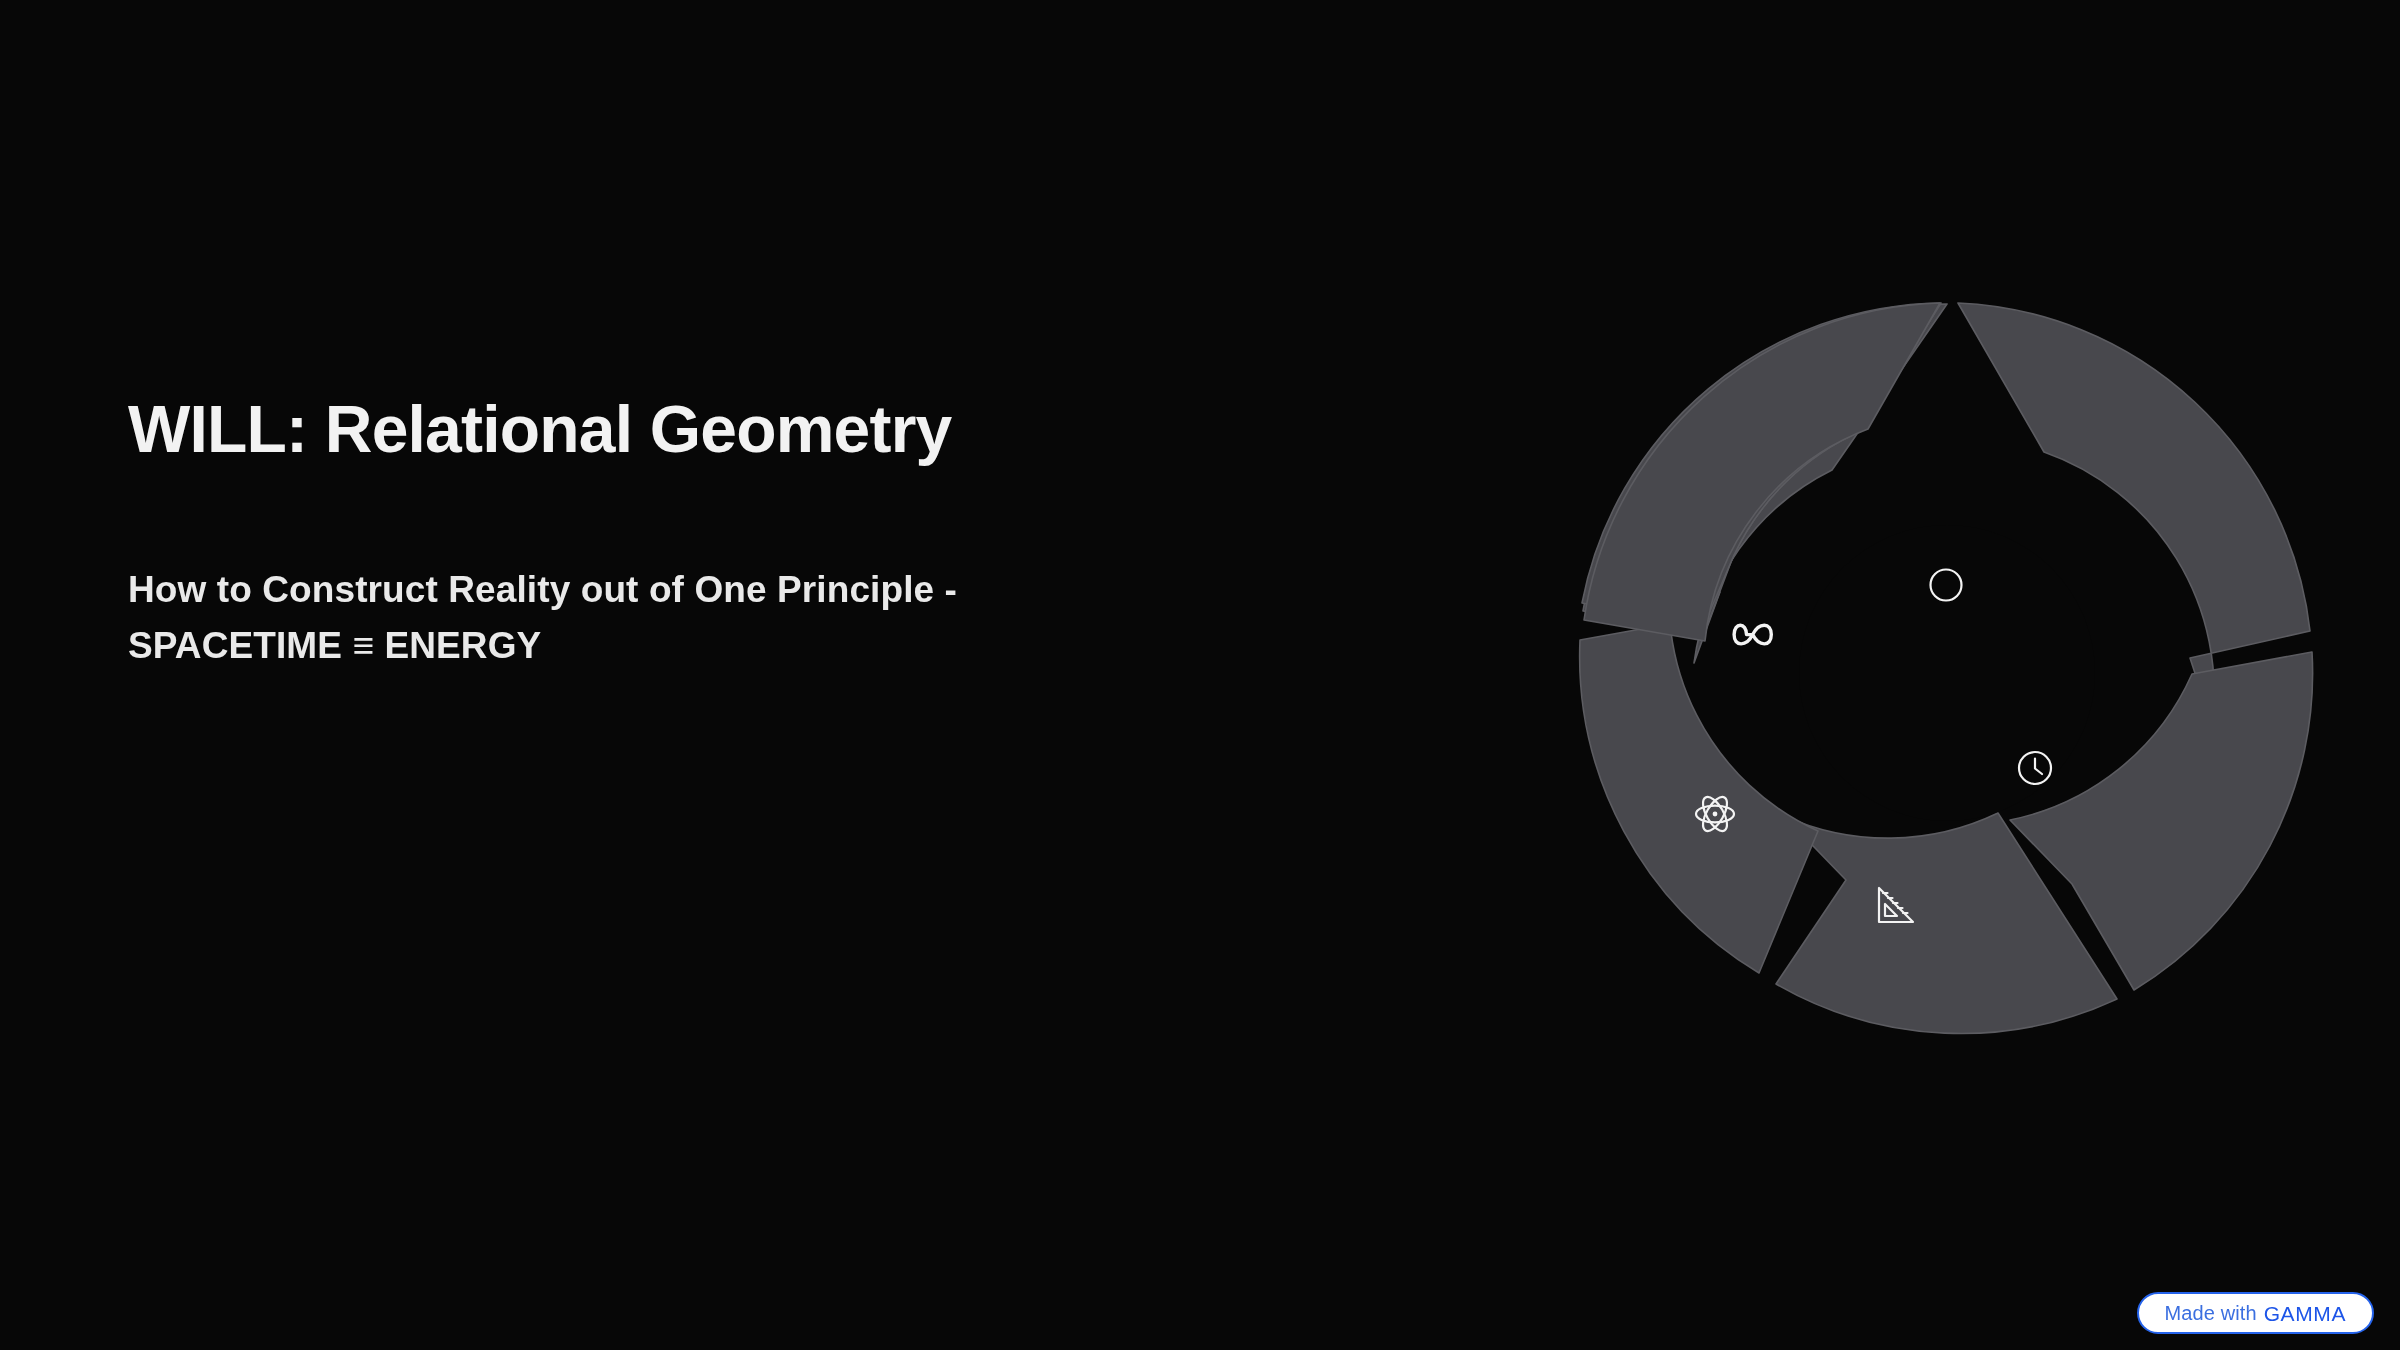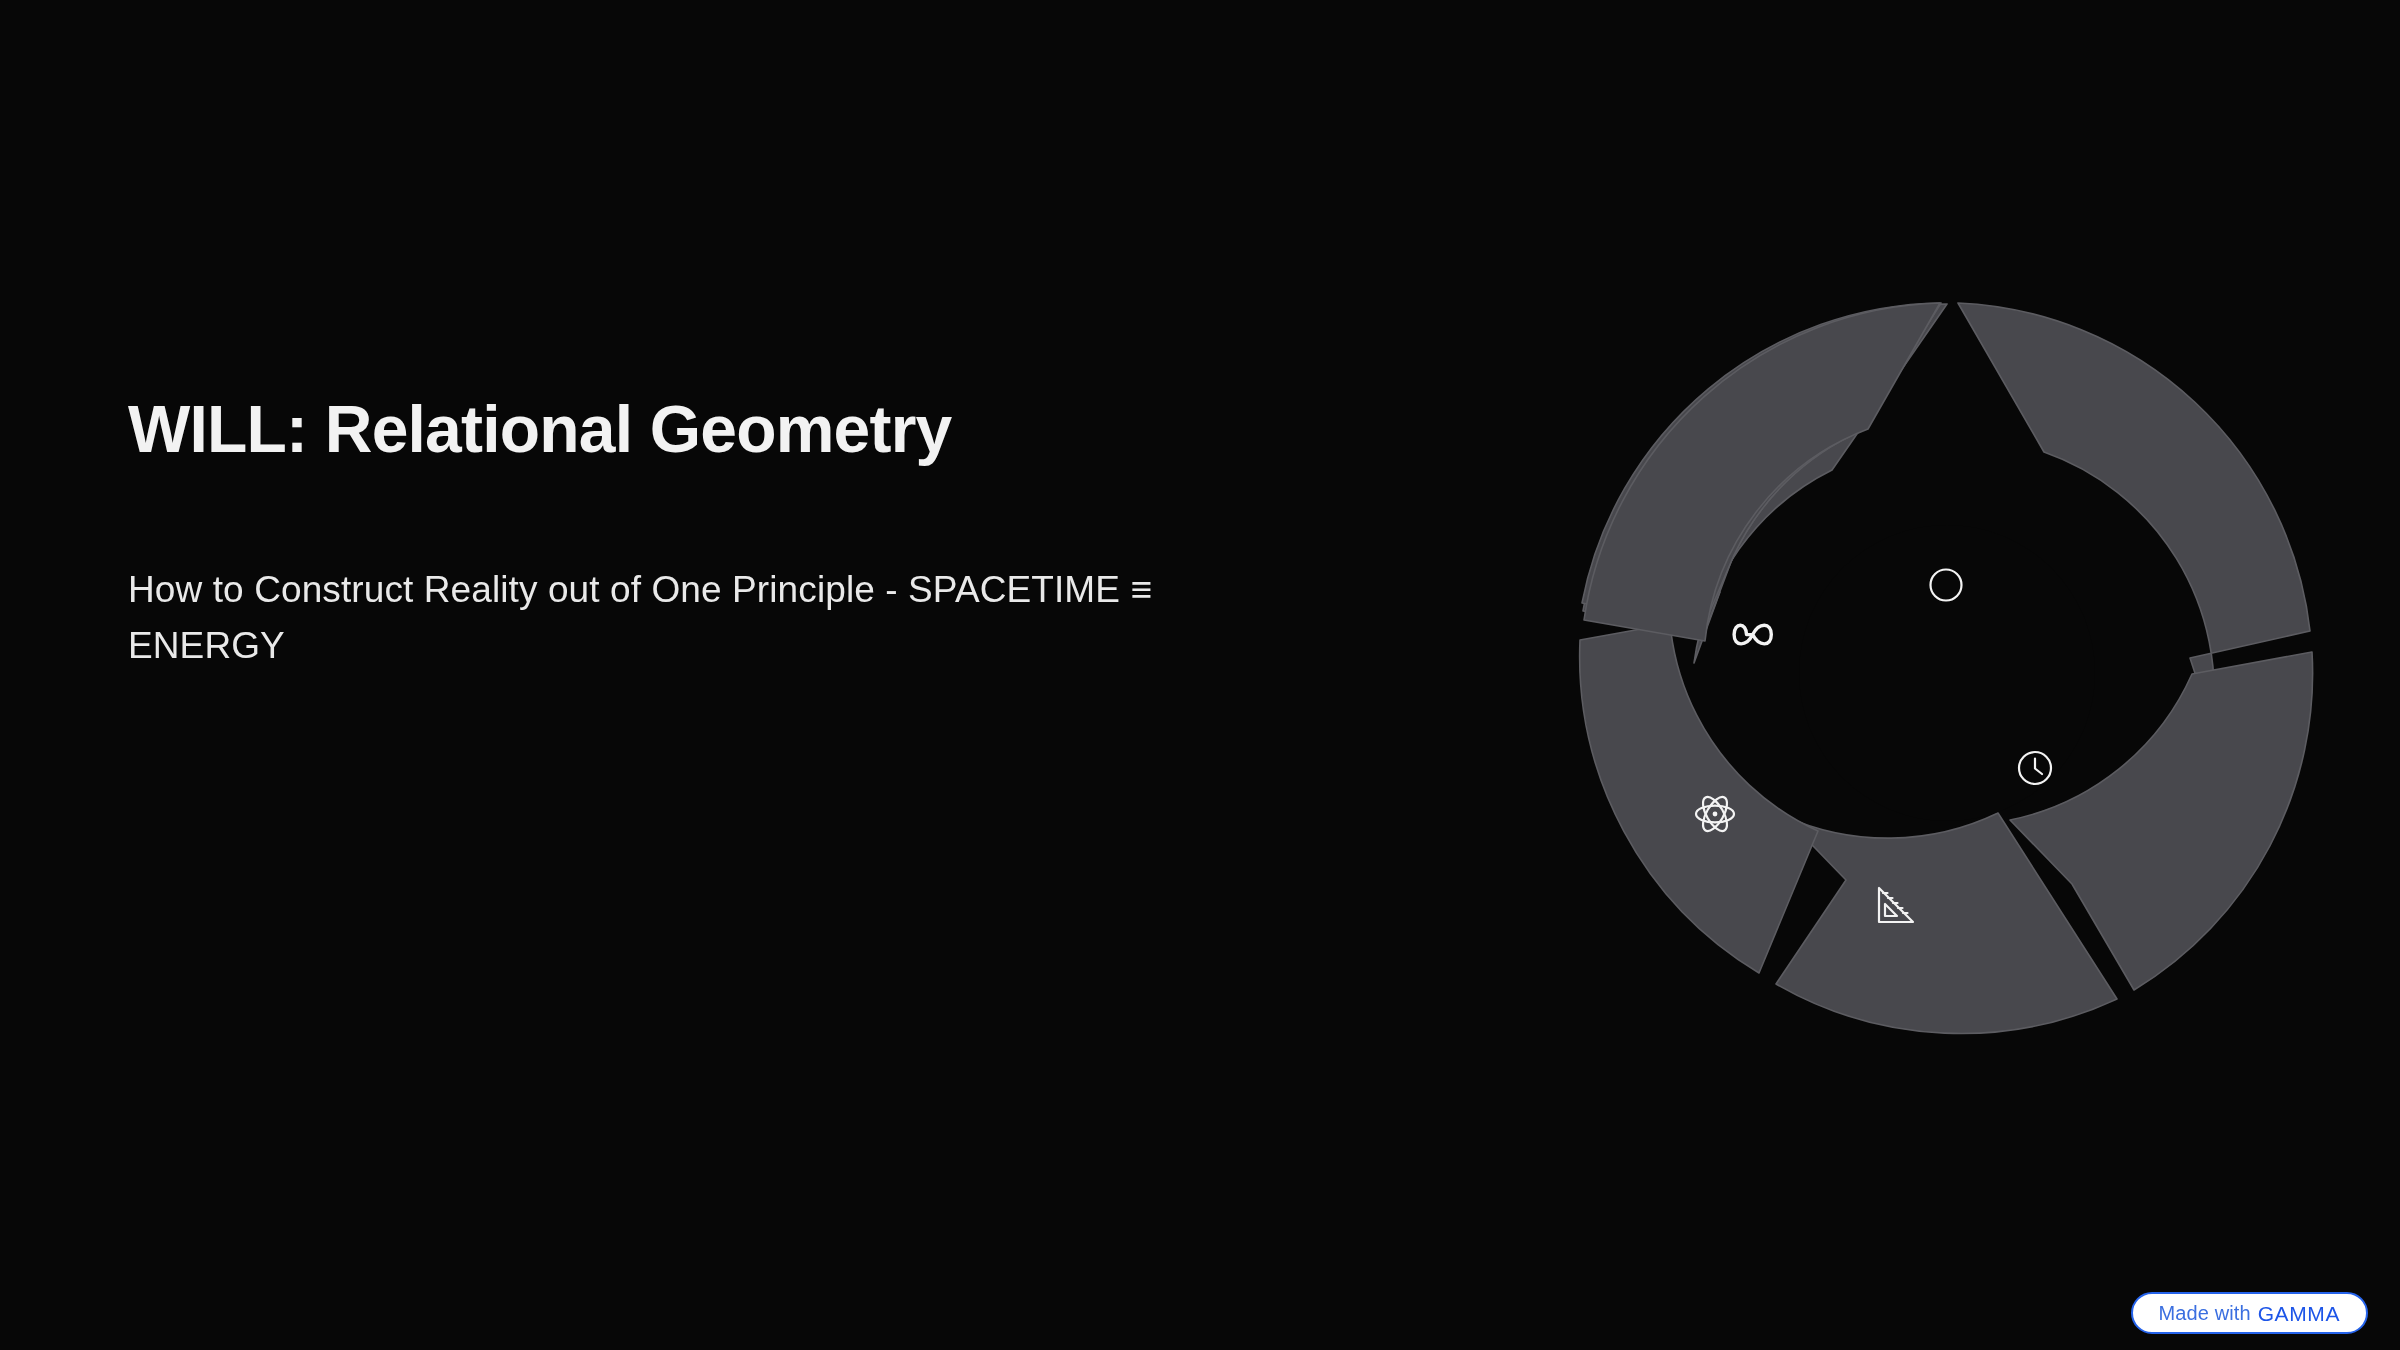--- a/index.html
+++ b/index.html
@@ -40,21 +40,21 @@
     font-weight: 700;
     letter-spacing: -0.8px;
     color: #f2f2f2;
     margin: 0 0 96px 0;
     white-space: nowrap;
   }
 
   .slide-subtitle {
     font-size: 37px;
     line-height: 56px;
-    font-weight: 400;
+    font-weight: 700;
     letter-spacing: 0.1px;
     color: #e9e9e9;
     margin: 0;
     max-width: 1030px;
   }
 
   
   .wheel-wrap {
     position: absolute;
     left: 1574px;
@@ -78,21 +78,21 @@
     stroke-linejoin: round;
   }
   .seg-icon-solid {
     fill: #f3f3f3;
     stroke: none;
   }
 
   
   .gamma-badge {
     position: absolute;
-    right: 32px;
+    right: 26px;
     bottom: 16px;
     height: 42px;
     padding: 0 26px;
     display: flex;
     align-items: center;
     gap: 7px;
     background: #ffffff;
     border: 2px solid #2563eb;
     border-radius: 999px;
     box-sizing: border-box;

